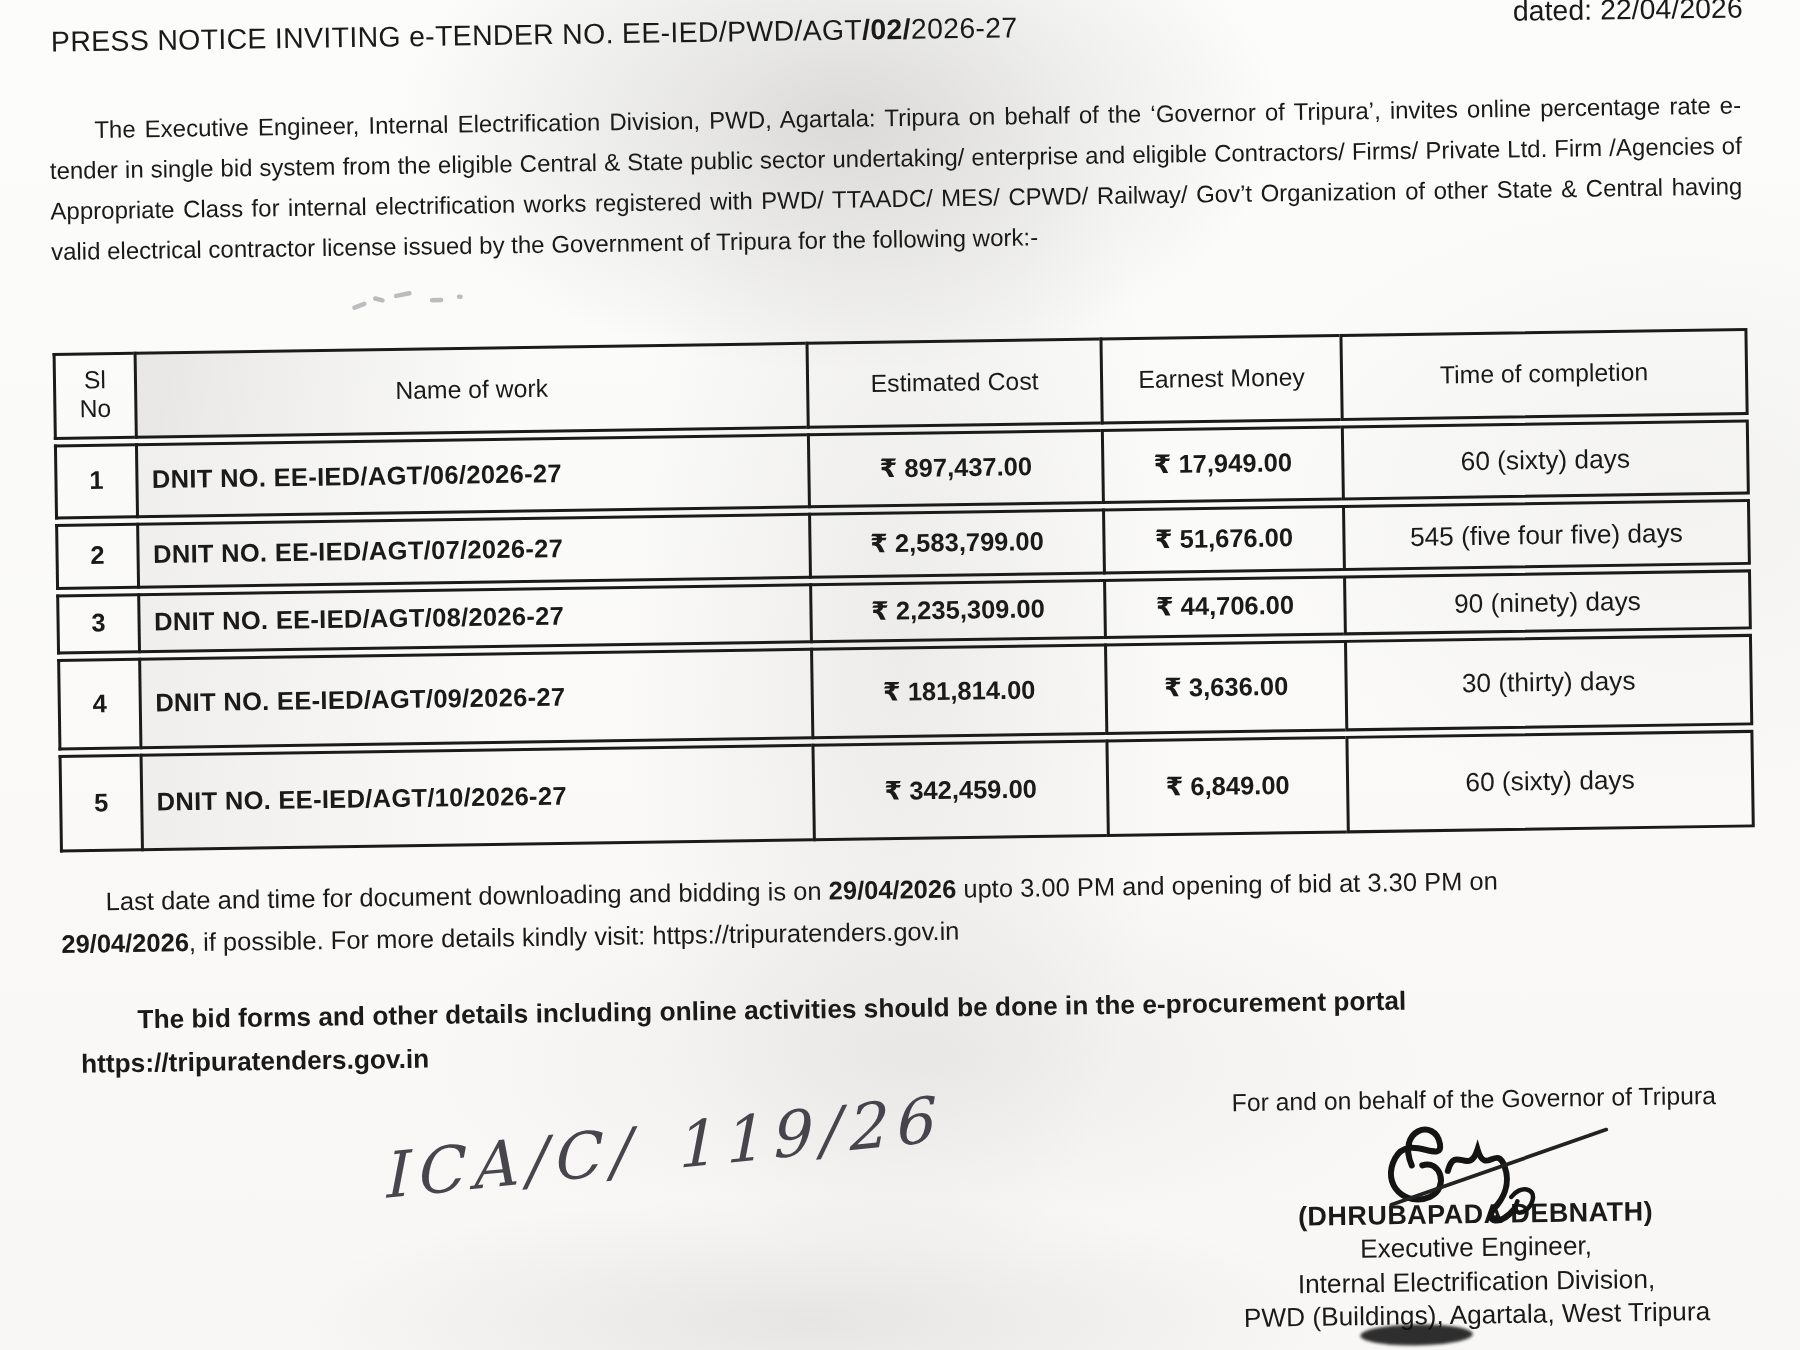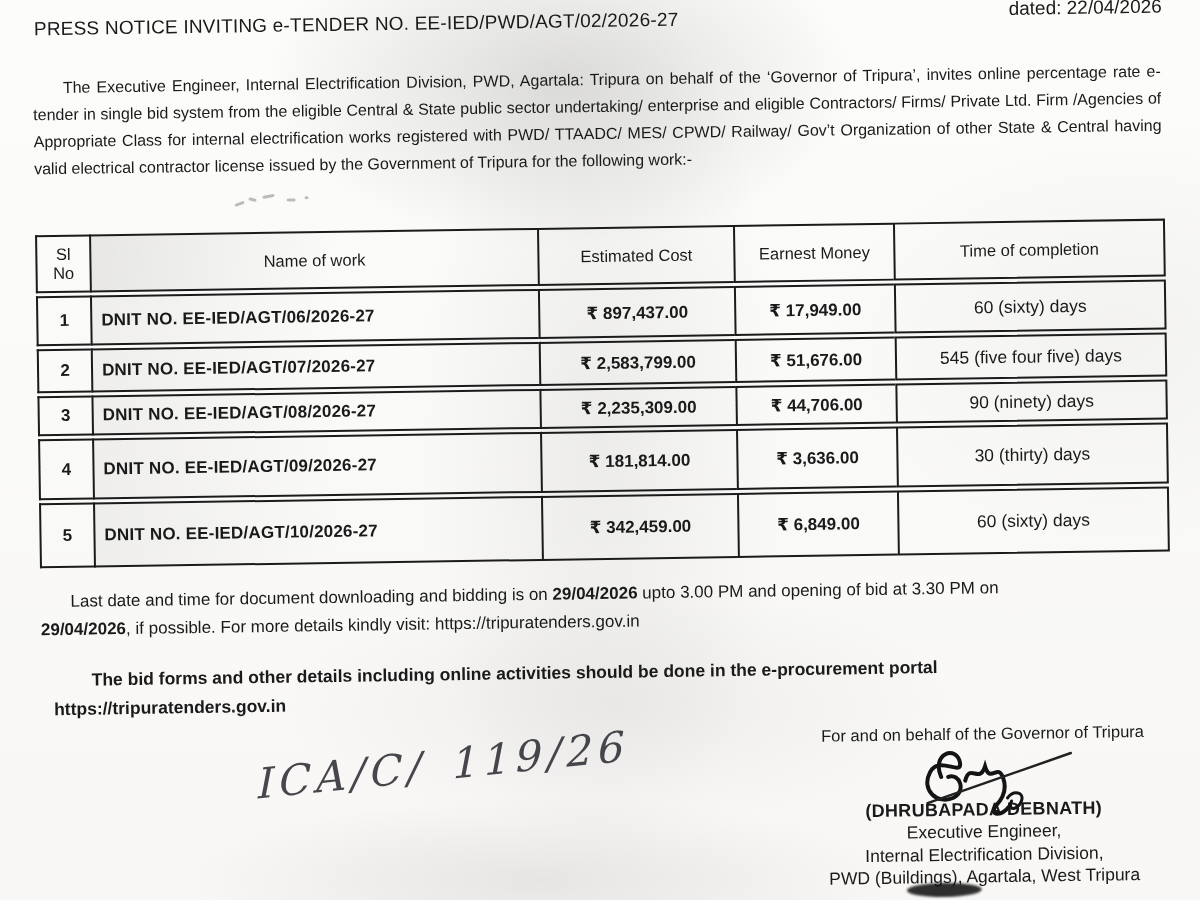--- a/index.html
+++ b/index.html
@@ -16,21 +16,21 @@
       radial-gradient(ellipse 260px 650px at 600px 430px, rgba(165,163,160,0.16), rgba(165,163,160,0) 70%),
       radial-gradient(ellipse 480px 180px at 620px 705px, rgba(165,163,160,0.14), rgba(165,163,160,0) 70%),
       radial-gradient(ellipse 420px 300px at 1120px 330px, rgba(175,173,170,0.10), rgba(175,173,170,0) 70%),
       radial-gradient(ellipse 500px 120px at 540px 880px, rgba(150,148,145,0.18), rgba(150,148,145,0) 70%),
       linear-gradient(#fcfcfb,#f8f7f5);
   }
   .sheet{position:absolute;inset:0;transform:rotate(-0.85deg);transform-origin:600px 430px;}
 
   
   .title{position:absolute;left:40px;top:10px;font-size:19px;letter-spacing:0.2px;white-space:nowrap;}
-  .title b{font-weight:normal;}
+  .title b{font-weight:bold;}
   .dated{position:absolute;right:32px;top:4px;font-size:19px;}
 
   
   .intro{
     position:absolute;left:38px;top:66px;width:1128px;
     font-size:16px;line-height:27px;text-align:justify;text-indent:30px;
   }
 
   
   .tender-table{position:absolute;left:38px;top:224px;width:1130px;}

